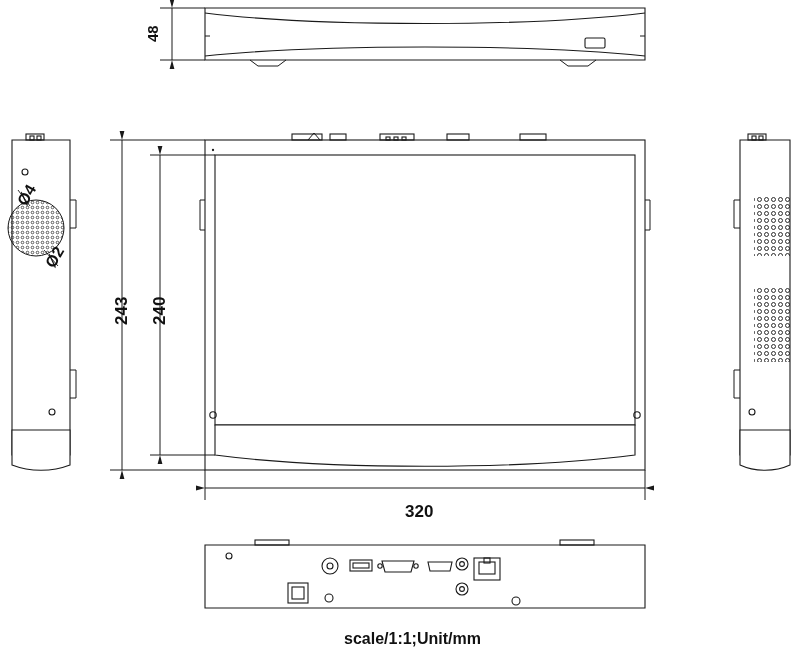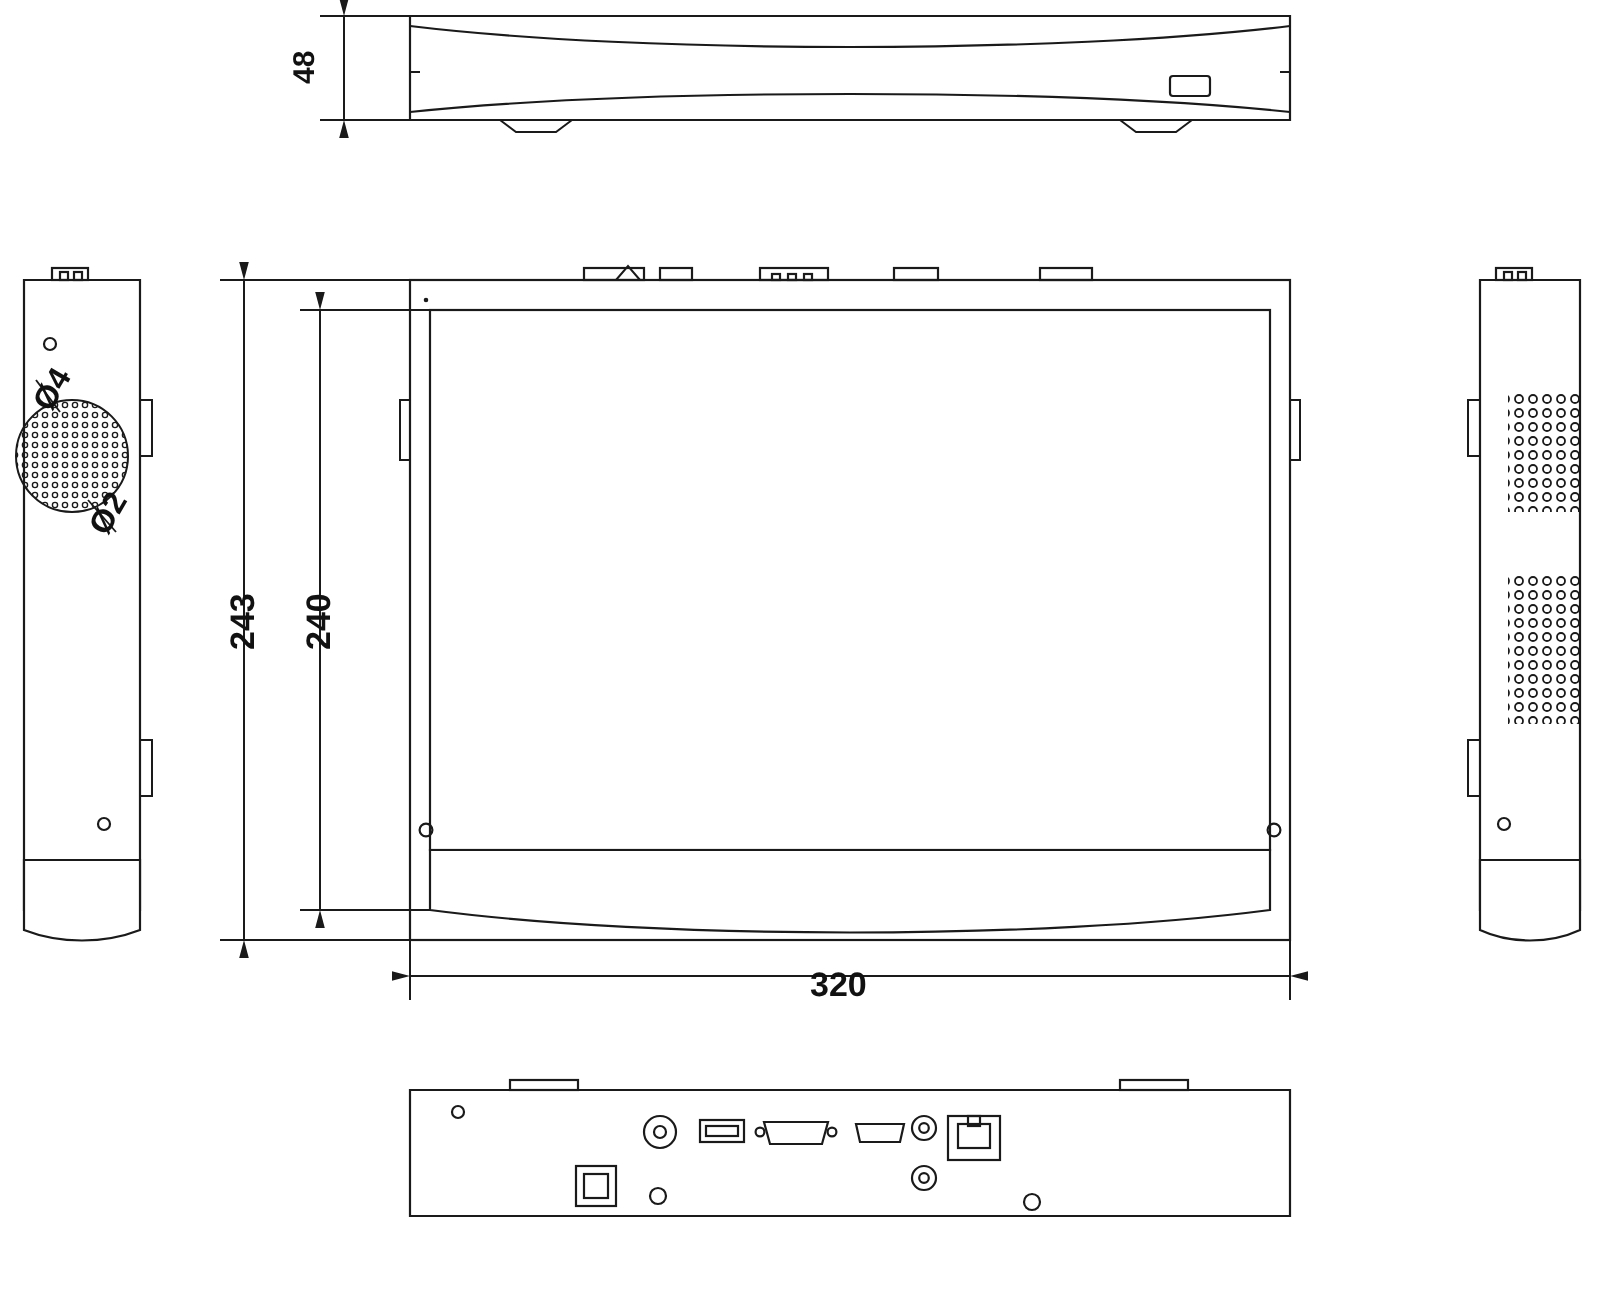--- a/index.html
+++ b/index.html
@@ -226,26 +226,29 @@
   </div>
 
   <div class="dimtext" style="left:112px; top:325px; font-size:17px;">
     <span class="rot90" style="display:inline-block;">243</span>
   </div>
 
   <div class="dimtext" style="left:150px; top:325px; font-size:17px;">
     <span class="rot90" style="display:inline-block;">240</span>
   </div>
 
-  <div class="dimtext" style="left:405px; top:483px; font-size:17px;">
+  <div class="dimtext" style="left:405px; top:502px; font-size:17px;">
     <span>320</span>
   </div>
 
   <div class="dimtext" style="left:14px; top:200px; font-size:16px;">
     <span class="rot-ang" style="display:inline-block;">Ø4</span>
   </div>
 
   <div class="dimtext" style="left:42px; top:262px; font-size:16px;">
     <span class="rot-ang" style="display:inline-block;">Ø2</span>
   </div>
 
+  <div class="caption" style="left:344px; top:630px;">
+    <span>scale/1:1;Unit/mm</span>
+  </div>
 
 </div>
 
 </body></html>

